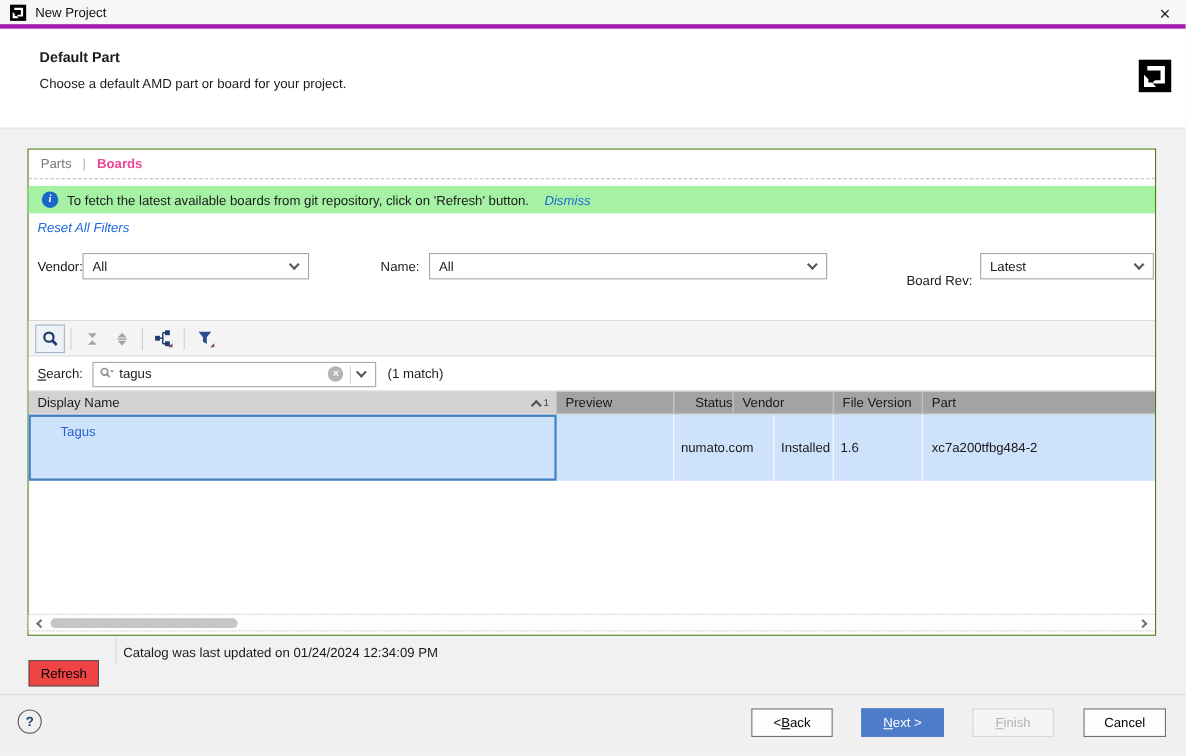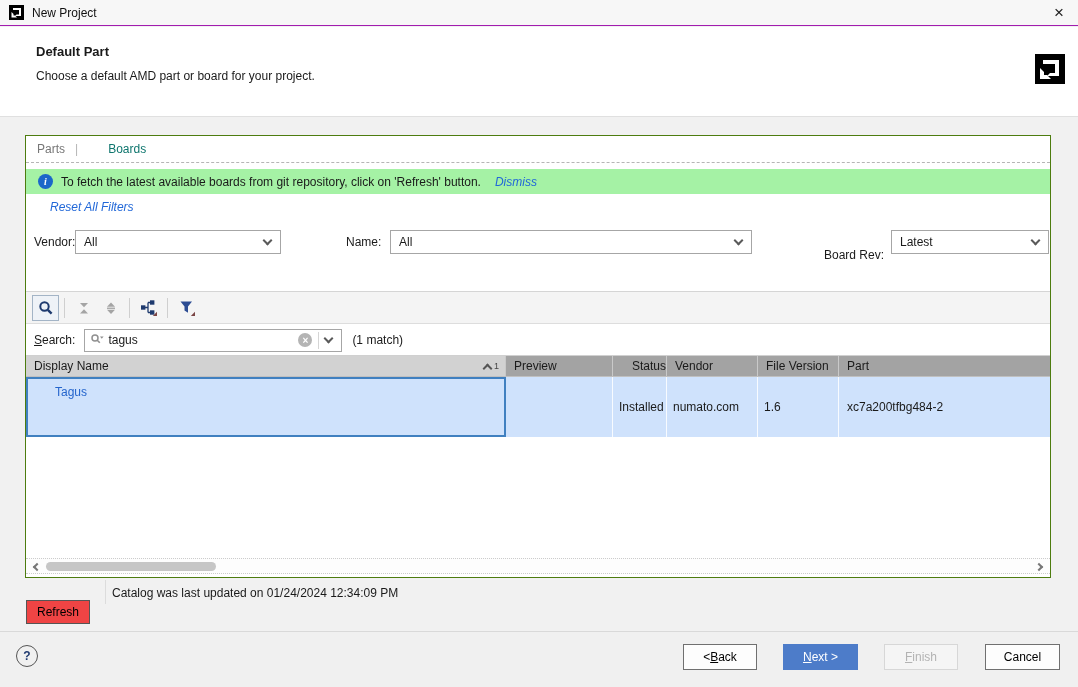--- a/index.html
+++ b/index.html
@@ -1,46 +1,46 @@
 <!DOCTYPE html>
 <html><head>
 <meta charset="utf-8">
 <style>
   * { margin:0; padding:0; box-sizing:border-box; }
   body { width:1078px; height:687px; font-family:"Liberation Sans",sans-serif; font-size:12px; color:#1a1a1a; background:#f1f1f1; }
   .app { position:relative; width:1078px; height:687px; overflow:hidden; background:#f1f1f1; }
   .u { text-decoration:underline; }
 
   
-  .titlebar { position:absolute; top:0; left:0; right:0; height:26px; background:#f7f7f7; border-bottom:1px solid #a21caf; display:flex; align-items:center; }
+  .titlebar { position:absolute; top:0; left:0; right:0; height:26px; background:#f7f7f7; border-bottom:4px solid #a21caf; display:flex; align-items:center; }
   .amd-small { width:15px; height:15px; margin-left:9px; }
   .titlebar-text { margin-left:8px; color:#111; }
   .close-btn { position:absolute; right:8px; top:2px; width:22px; height:22px; font-size:17px; color:#222; display:flex; align-items:center; justify-content:center; cursor:default; background:none; border:none; font-family:inherit; }
 
   
   .header { position:absolute; top:27px; left:0; right:0; height:90px; background:#fff; border-bottom:1px solid #e0e0e0; }
   .h-title { position:absolute; left:36px; top:17px; font-weight:bold; font-size:13px; }
   .h-sub { position:absolute; left:36px; top:42px; }
   .amd-logo { position:absolute; right:13px; top:27px; width:30px; height:30px; }
 
   
   .panel { position:absolute; left:25px; top:135px; width:1026px; height:443px; background:#fff; border:1px solid #4d7c0f; }
 
   .tabs { position:absolute; top:0; left:0; right:0; height:27px; border-bottom:1px dashed #b5b5b5; display:flex; align-items:center; padding-left:11px; }
   .tab-parts { color:#777; cursor:pointer; }
   .tab-sep { color:#b5b5b5; margin:0 10px; }
-  .tab-boards { font-weight:normal; color:#0f766e; cursor:pointer;margin-left:20px; }
+  .tab-boards { font-weight:bold; color:#ec4899; cursor:pointer; }
 
   .banner { position:absolute; top:33px; left:0; right:0; height:25px; background:#a5f2a5; display:flex; align-items:center; }
   .info-icon { width:15px; height:15px; border-radius:50%; background:#1b67c9; color:#fff; font-weight:bold; font-size:10px; font-style:italic; font-family:"Liberation Serif",serif; display:flex; align-items:center; justify-content:center; margin-left:12px; flex:none; }
   .banner-text { margin-left:8px; }
   .link { color:#2268d8; cursor:pointer; text-decoration:none;font-style:italic; }
   .banner-dismiss { margin-left:14px; }
 
-  .reset-link { position:absolute; left:24px; top:64px; }
+  .reset-link { position:absolute; left:8px; top:64px; }
 
   .flabel { position:absolute; }
   .sel { position:absolute; height:24px; border:1px solid #a6a6a6; background:#fff; display:flex; align-items:center; padding:0 24px 0 8px; cursor:pointer; }
   .sel .chev { position:absolute; right:9px; }
   .chev { width:7px; height:7px; border-left:2px solid #5a5a5a; border-bottom:2px solid #5a5a5a; transform:rotate(-45deg); margin-top:-4px; }
   .lbl-vendor { left:8px; top:99px; }
   .sel-vendor { left:49px; top:94px; width:206px; }
   .lbl-name  { left:320px; top:99px; }
   .sel-name  { left:364px; top:94px; width:362px; }
   .lbl-rev   { left:798px; top:112px; }
@@ -240,25 +240,25 @@
           </div>
       </div>
 
       <div class="trow">
         <div class="td td-first">
             <span>Tagus</span>
           </div>
         <div class="td td-preview">
             <span></span>
           </div>
+        <div class="td td-vendor">
+            <span>numato.com</span>
+          </div>
         <div class="td td-status">
             <span>Installed</span>
-          </div>
-        <div class="td td-vendor">
-            <span>numato.com</span>
           </div>
         <div class="td td-fver">
             <span>1.6</span>
           </div>
         <div class="td td-part">
             <span>xc7a200tfbg484-2</span>
           </div>
       </div>
 
       <div class="hscroll">

